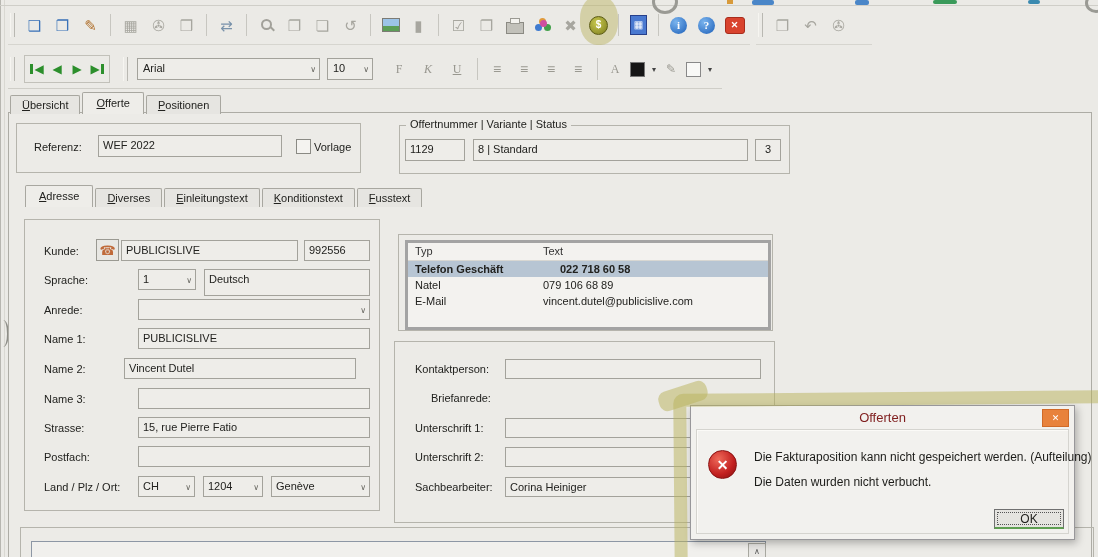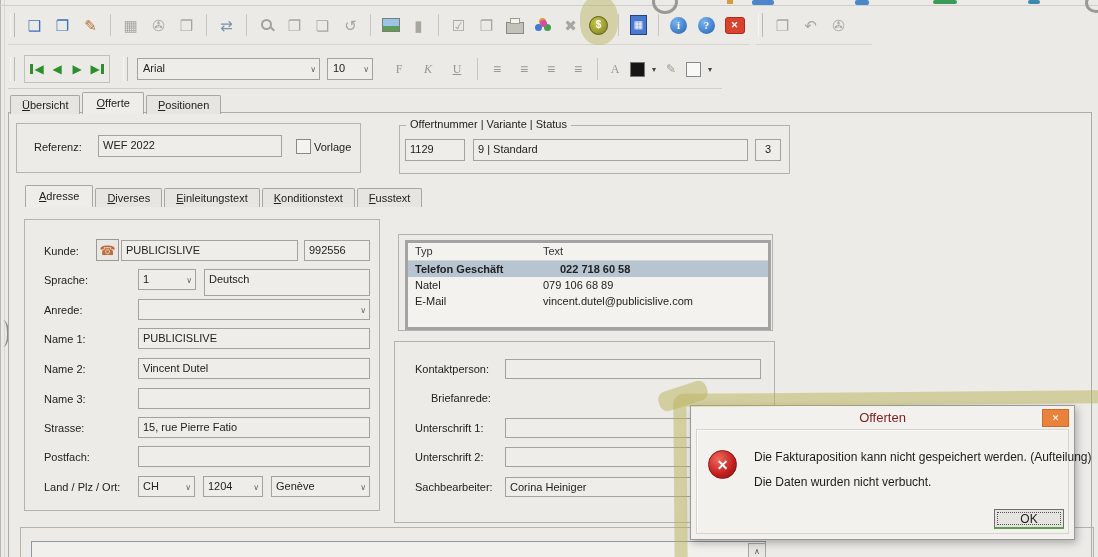--- a/index.html
+++ b/index.html
@@ -240,21 +240,21 @@
     <div class="grp" style="left:7px;top:10px;width:343px;height:48px;">
       <span class="lbl" style="left:17px;top:17px;">Referenz:</span>
       <div class="inp" style="left:81px;top:11px;width:184px;height:22px;">WEF 2022</div>
       <div class="chk" style="left:279px;top:15px;"></div>
       <span class="lbl" style="left:297px;top:17px;">Vorlage</span>
     </div>
 
     <div class="grp" style="left:390px;top:12px;width:389px;height:47px;">
       <span class="grp-title">Offertnummer | Variante | Status</span>
       <div class="inp" style="left:5px;top:13px;width:60px;height:22px;">1129</div>
-      <div class="inp" style="left:73px;top:13px;width:275px;height:22px;">9 | Standard</div>
+      <div class="inp" style="left:73px;top:13px;width:275px;height:22px;">8 | Standard</div>
       <div class="inp center" style="left:355px;top:13px;width:26px;height:22px;">3</div>
     </div>
 
     <div class="tabrow" style="left:16px;top:72px;z-index:2;">
       <span class="tab accel active">Adresse</span>
       <span class="tab accel">Diverses</span>
       <span class="tab accel">Einleitungstext</span>
       <span class="tab accel">Konditionstext</span>
       <span class="tab accel">Fusstext</span>
     </div>
@@ -277,21 +277,21 @@
       <span class="lbl" style="left:19px;top:84px;">Anrede:</span>
       <div class="inp" style="left:113px;top:79px;width:232px;height:21px;padding-right:14px;">
         <span></span>
         <span class="arr">∨</span>
       </div>
 
       <span class="lbl" style="left:19px;top:113px;">Name 1:</span>
       <div class="inp" style="left:113px;top:108px;width:232px;height:21px;">PUBLICISLIVE</div>
 
       <span class="lbl" style="left:19px;top:143px;">Name 2:</span>
-      <div class="inp" style="left:113px;top:138px;width:232px;height:21px;">Vincent Dutel</div>
+      <div class="inp" style="left:99px;top:138px;width:232px;height:21px;">Vincent Dutel</div>
 
       <span class="lbl" style="left:19px;top:173px;">Name 3:</span>
       <div class="inp" style="left:113px;top:168px;width:232px;height:21px;"></div>
 
       <span class="lbl" style="left:19px;top:202px;">Strasse:</span>
       <div class="inp" style="left:113px;top:197px;width:232px;height:21px;">15, rue Pierre Fatio</div>
 
       <span class="lbl" style="left:19px;top:231px;">Postfach:</span>
       <div class="inp" style="left:113px;top:226px;width:232px;height:21px;"></div>
 

